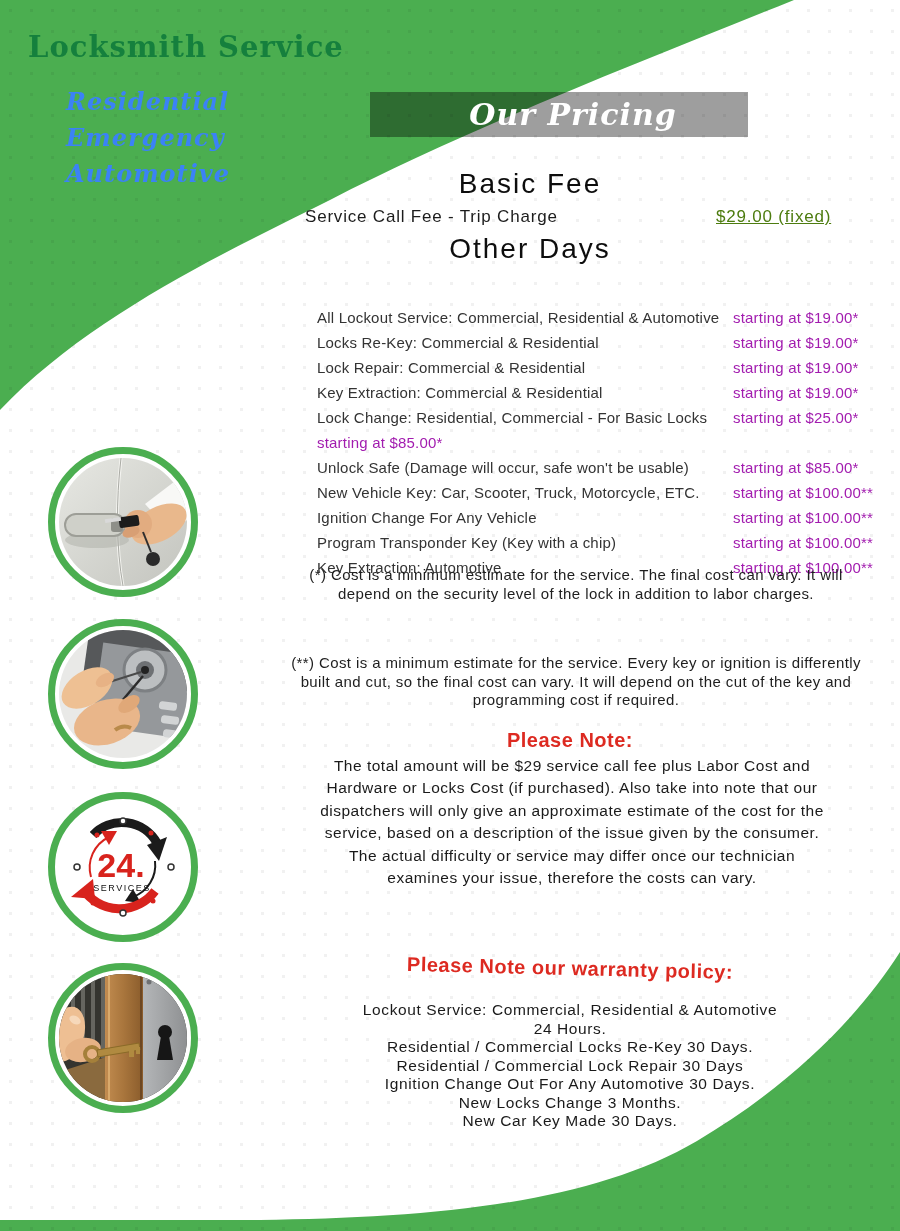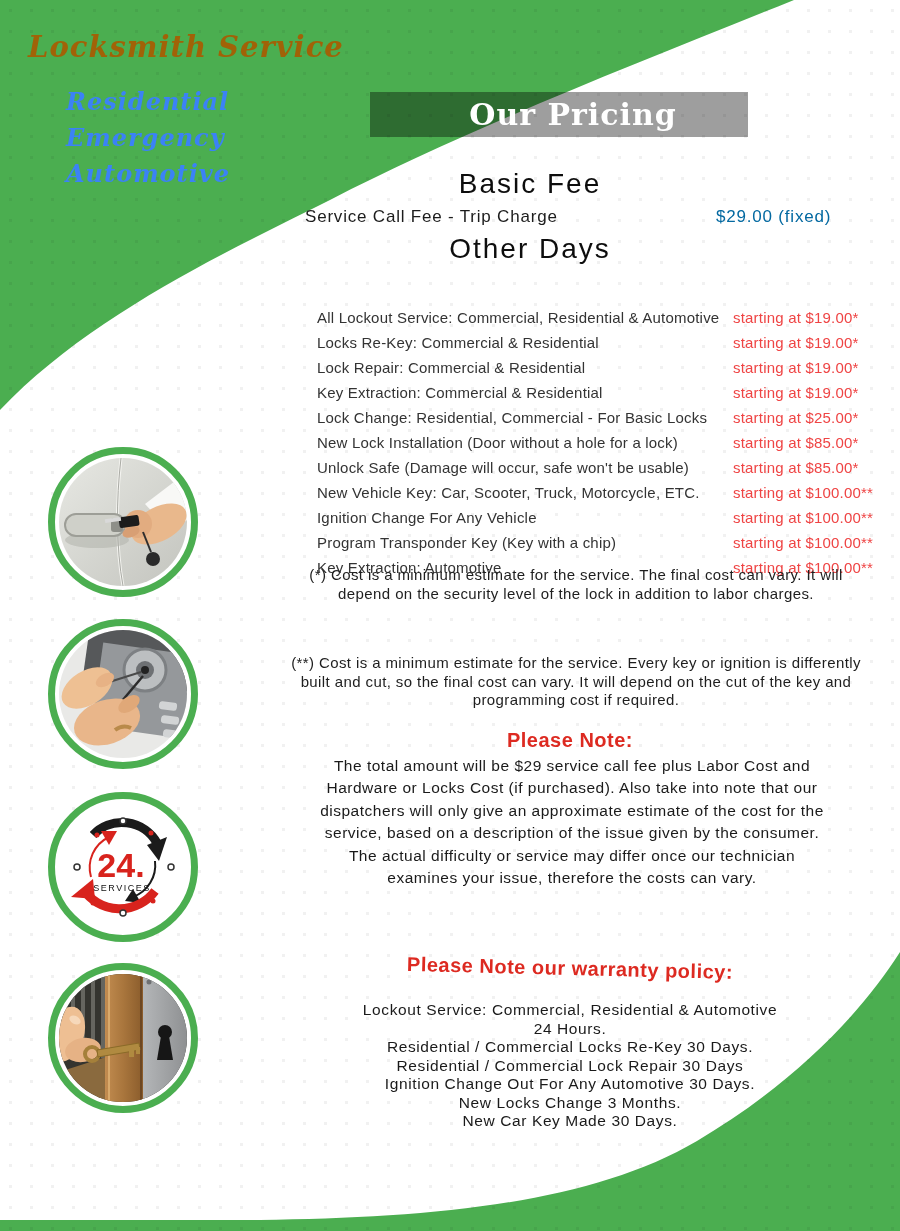--- a/index.html
+++ b/index.html
@@ -20,55 +20,55 @@
     background-size:21px 21px;
   }
   .banner{
     position:absolute;left:370px;top:92px;width:378px;height:45px;z-index:3;
     background:rgba(0,0,0,0.38);
     display:flex;align-items:center;justify-content:center;
     padding-left:28px;box-sizing:border-box;
   }
   .banner-title{
     font-family:"DejaVu Serif", serif;
-    font-weight:bold;
+    font-style:italic;font-weight:bold;
     font-size:30px;color:#ffffff;letter-spacing:1px;
     white-space:nowrap;
     text-align:center;
   }
   .abs{position:absolute;z-index:4;}
   
   .brand{
     left:28px;top:30px;
     font-family:"DejaVu Serif", serif;
-    font-style:italic;font-weight:bold;
-    font-size:29px;color:#a16207;letter-spacing:1px;
+    font-weight:bold;
+    font-size:29px;color:#15803d;letter-spacing:1px;
   }
   .svc-list{
     left:66px;top:84px;
     font-family:"DejaVu Serif", serif;
     font-style:italic;font-weight:bold;
     font-size:24px;color:#3b82f6;
   }
   .svc-item{height:36px;line-height:36px;letter-spacing:1px;}
   
   .sec-head{
     width:480px;left:290px;text-align:center;
     font-size:28px;color:#0d0d0d;letter-spacing:2px;white-space:nowrap;
   }
   .h-basic{top:168px;}
   .h-other{top:233px;}
   
   .basic-label{left:305px;top:207px;font-size:17px;letter-spacing:0.8px;color:#1c1c1c;white-space:nowrap;}
-  .basic-price{left:716px;top:207px;font-size:17px;letter-spacing:0.8px;color:#0369a1;white-space:nowrap;}
+  .basic-price{left:716px;top:207px;font-size:17px;letter-spacing:0.8px;color:#4d7c0f;white-space:nowrap;text-decoration:underline;}
   
   .fees{left:317px;top:266px;width:560px;margin-top:39px;}
   .fee-row{display:flex;height:25px;align-items:center;}
   .fee-label{width:416px;font-size:15px;color:#333;letter-spacing:0.2px;white-space:nowrap;}
-  .fee-price{font-size:15px;color:#ef4444;letter-spacing:0.2px;white-space:nowrap;}
+  .fee-price{font-size:15px;color:#a21caf;letter-spacing:0.2px;white-space:nowrap;}
   
   .footnote{
     text-align:center;font-size:15px;line-height:18.5px;
     letter-spacing:0.4px;color:#1e1e1e;
   }
   .fn1{left:290px;top:566px;width:572px;}
   .fn2{left:282px;top:654px;width:588px;}
   
   .red-head{
     text-align:center;color:#dd2a21;font-size:20px;font-weight:bold;
@@ -136,21 +136,20 @@
     </div>
     <div class="fee-row">
       <span class="fee-label">Key Extraction: Commercial &amp; Residential</span>
       <span class="fee-price">starting at $19.00*</span>
     </div>
     <div class="fee-row">
       <span class="fee-label">Lock Change: Residential, Commercial - For Basic Locks</span>
       <span class="fee-price">starting at $25.00*</span>
     </div>
     <div class="fee-row">
-      <span class="fee-label">New Lock Installation (Door without a hole for a lock)</span>
       <span class="fee-price">starting at $85.00*</span>
     </div>
     <div class="fee-row">
       <span class="fee-label">Unlock Safe (Damage will occur, safe won't be usable)</span>
       <span class="fee-price">starting at $85.00*</span>
     </div>
     <div class="fee-row">
       <span class="fee-label">New Vehicle Key: Car, Scooter, Truck, Motorcycle, ETC.</span>
       <span class="fee-price">starting at $100.00**</span>
     </div>

